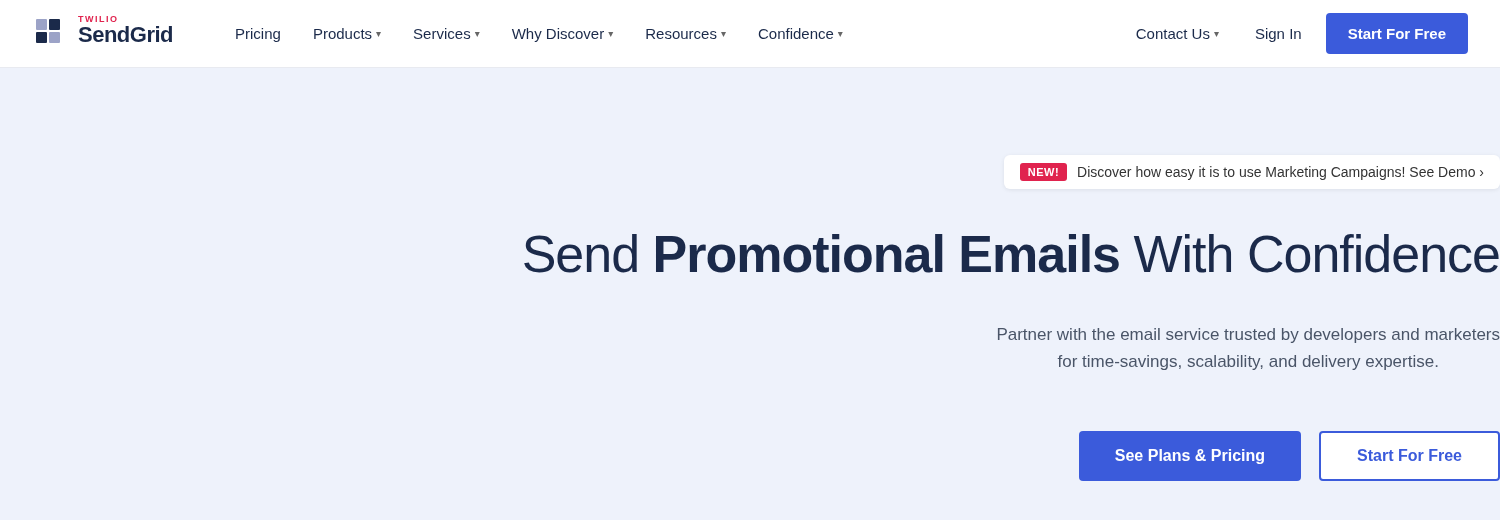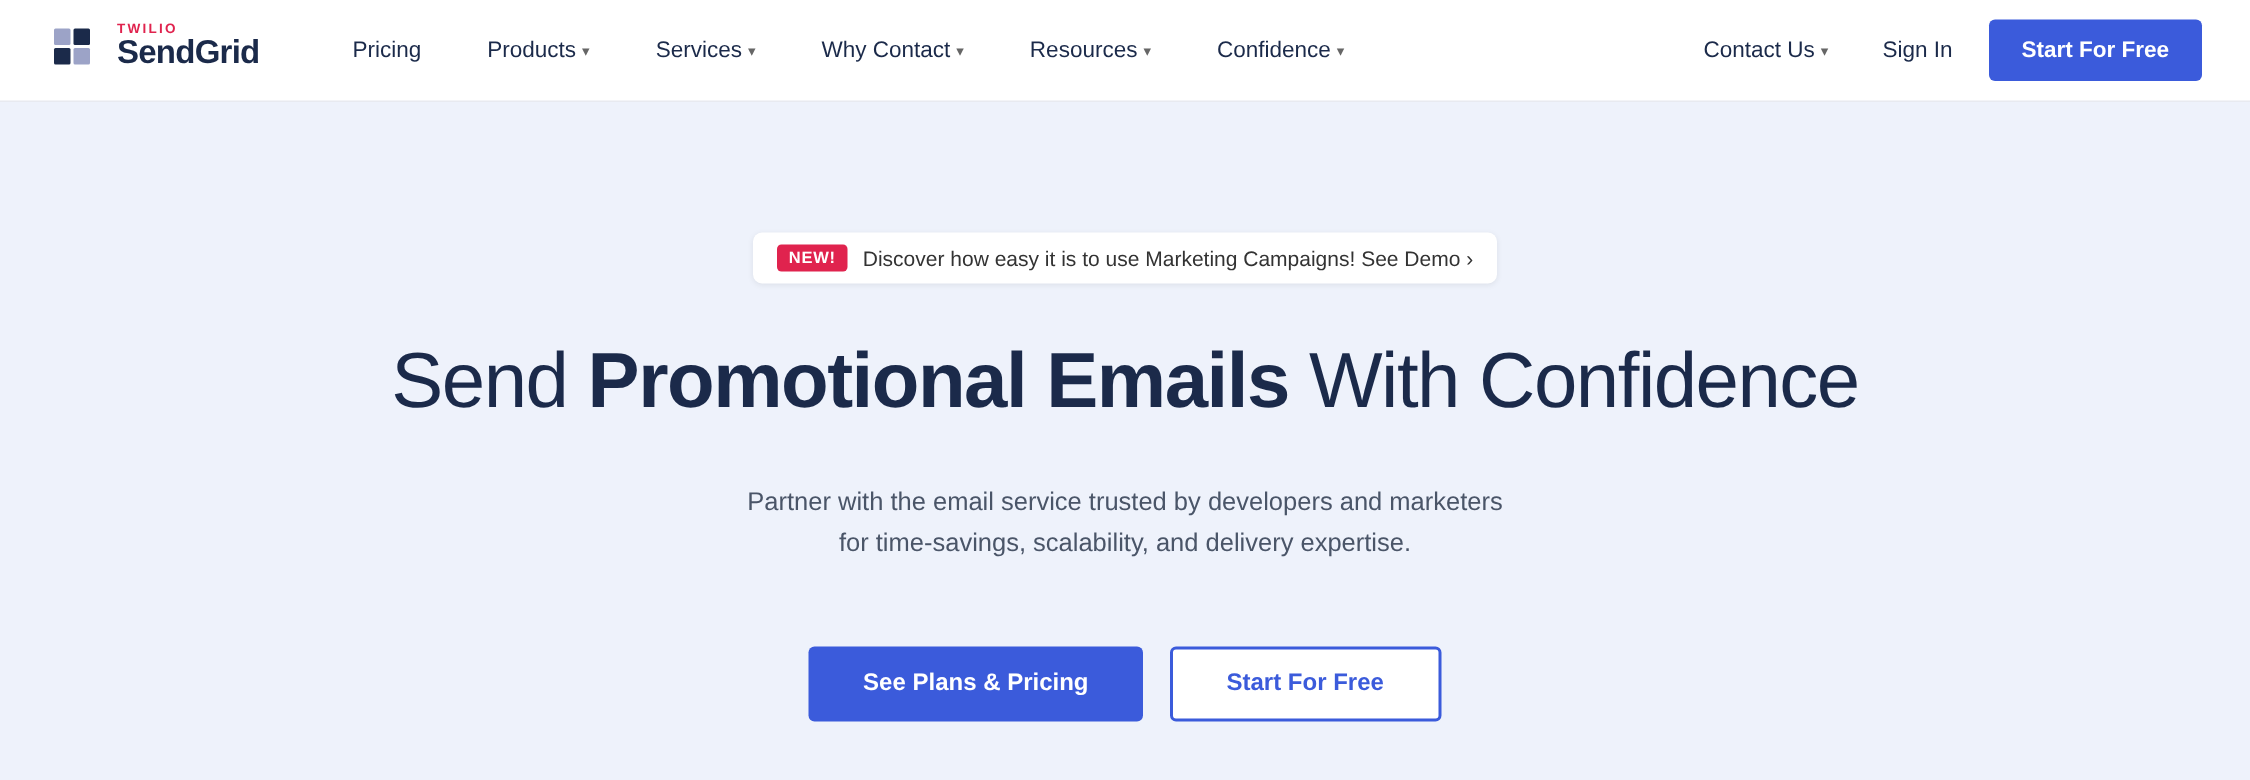--- a/index.html
+++ b/index.html
@@ -41,21 +41,21 @@
     }
     .logo-sendgrid {
       font-size: 22px;
       font-weight: 700;
       color: #1b2a4a;
       letter-spacing: -0.5px;
     }
     .nav-links {
       display: flex;
       align-items: center;
-      gap: 16px;
+      gap: 4px;
       flex: 1;
     }
     .nav-link {
       display: flex;
       align-items: center;
       gap: 4px;
       padding: 8px 14px;
       font-size: 15px;
       color: #1b2a4a;
       cursor: pointer;
@@ -98,21 +98,21 @@
       font-size: 15px;
       font-weight: 600;
       cursor: pointer;
       white-space: nowrap;
     }
 
     
     .hero {
       display: flex;
       flex-direction: column;
-      align-items: center;
+      align-items: flex-end;
       justify-content: center;
       padding-top: 48px;
       background: #eef2fb;
       min-height: calc(520px - 68px);
     }
     .hero-badge {
       display: flex;
       align-items: center;
       gap: 10px;
       background: #fff;
@@ -209,21 +209,21 @@
     </div>
     <div class="nav-link">
       <span>Products</span>
       <span class="chevron">▾</span>
     </div>
     <div class="nav-link">
       <span>Services</span>
       <span class="chevron">▾</span>
     </div>
     <div class="nav-link">
-      <span>Why Contact</span>
+      <span>Why Discover</span>
       <span class="chevron">▾</span>
     </div>
     <div class="nav-link">
       <span>Resources</span>
       <span class="chevron">▾</span>
     </div>
     <div class="nav-link">
       <span>Confidence</span>
       <span class="chevron">▾</span>
     </div>

